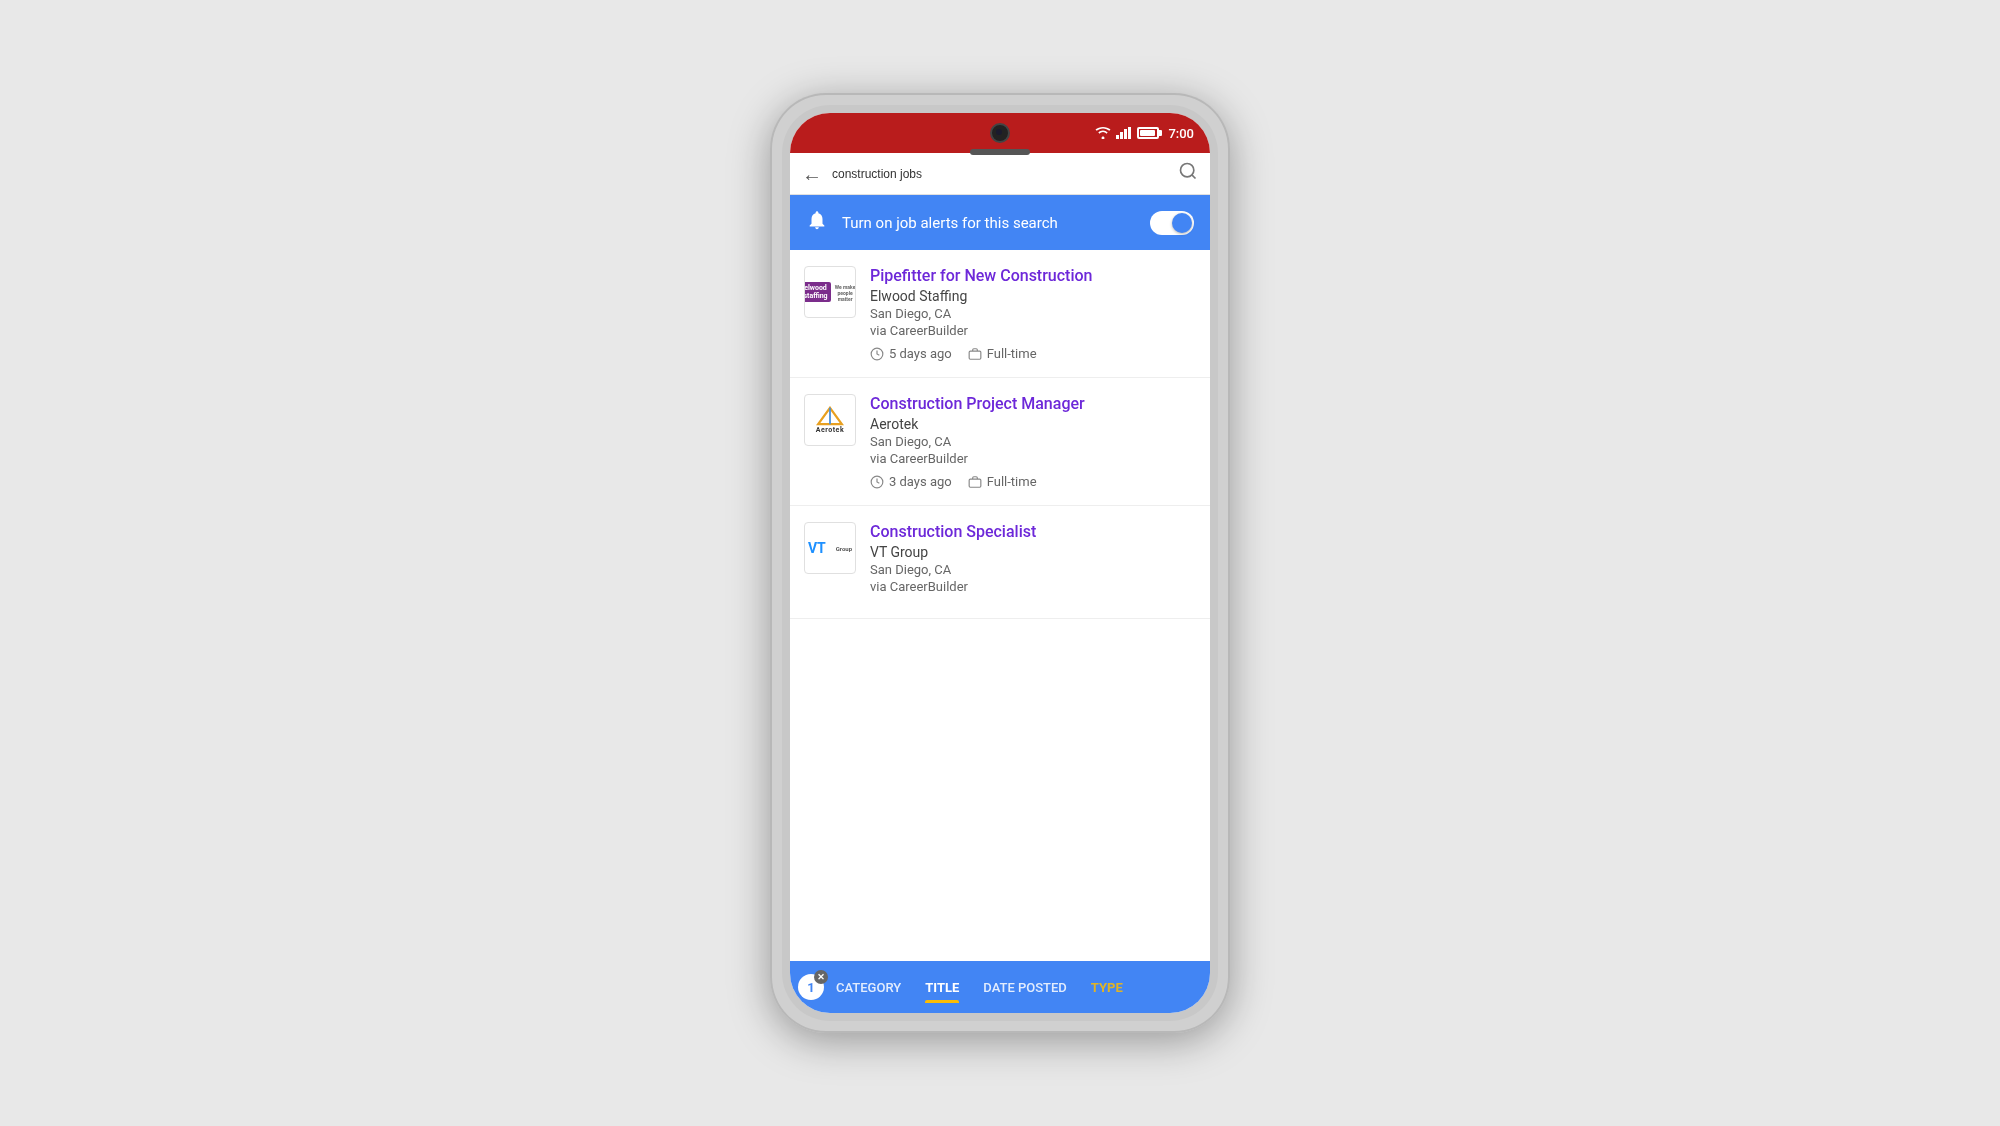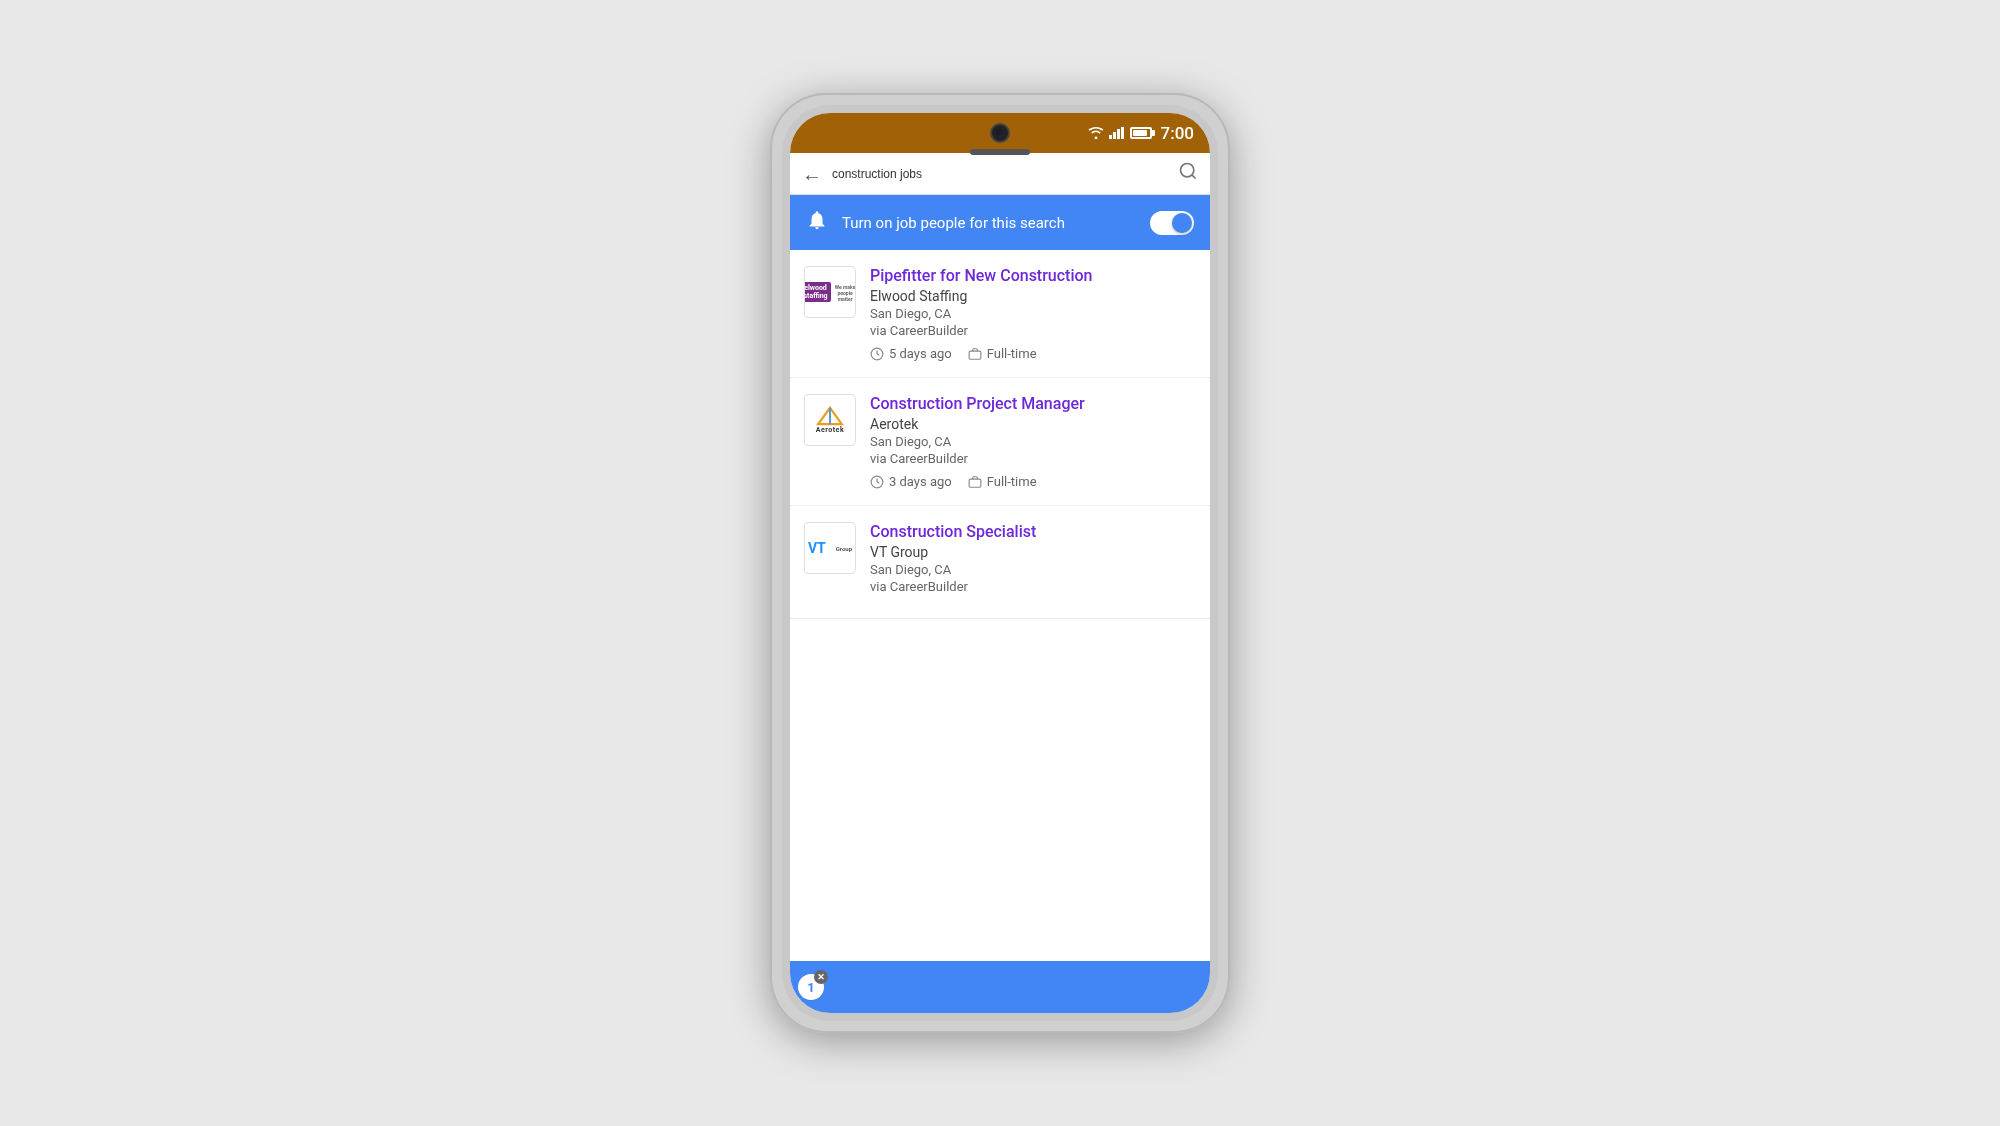--- a/index.html
+++ b/index.html
@@ -76,28 +76,28 @@
       height: 100%;
       background: #fff;
       border-radius: 40px;
       overflow: hidden;
       display: flex;
       flex-direction: column;
     }
 
     
     .status-bar {
-      background: #a16207;
+      background: #b91c1c;
       color: #fff;
       height: 40px;
       display: flex;
       justify-content: flex-end;
       padding: 0 16px;
       gap: 8px;
-      font-size: 17px;
+      font-size: 13px;
       font-weight: 500;
       flex-shrink: 0;
     }
 
     .status-icons {
       display: flex;
       align-items: center;
       gap: 5px;
     }
 
@@ -512,21 +512,21 @@
           </svg>
         </span>
       </div>
 
       <div class="alerts-banner">
         <span class="bell-icon">
           <svg width="22" height="22" viewBox="0 0 24 24" fill="white">
             <path d="M12 22c1.1 0 2-.9 2-2h-4c0 1.1.9 2 2 2zm6-6V11c0-3.07-1.63-5.64-4.5-6.32V4c0-.83-.67-1.5-1.5-1.5s-1.5.67-1.5 1.5v.68C7.64 5.36 6 7.92 6 11v5l-2 2v1h16v-1l-2-2z"></path>
           </svg>
         </span>
-        <span class="alerts-text">Turn on job people for this search</span>
+        <span class="alerts-text">Turn on job alerts for this search</span>
         <div class="toggle-switch"></div>
       </div>
 
       <div class="job-list">
 
         <div class="job-item">
           <div class="company-logo">
             <div class="elwood-logo">
               <div class="elwood-purple">elwood<br>staffing</div>
               <div class="elwood-bottom">We make people matter</div>
@@ -607,18 +607,24 @@
           </div>
         </div>
 
       </div>
 
       <div class="filter-bar">
         <div class="filter-badge">
           <span>1</span>
           <div class="filter-badge-x">✕</div>
         </div>
+        <div class="filter-tabs">
+          <div class="filter-tab">CATEGORY</div>
+          <div class="filter-tab active">TITLE</div>
+          <div class="filter-tab">DATE POSTED</div>
+          <div class="filter-tab orange">TYPE</div>
+        </div>
       </div>
 
 
     </div>
   </div>
 </div>
 
 </body></html>

